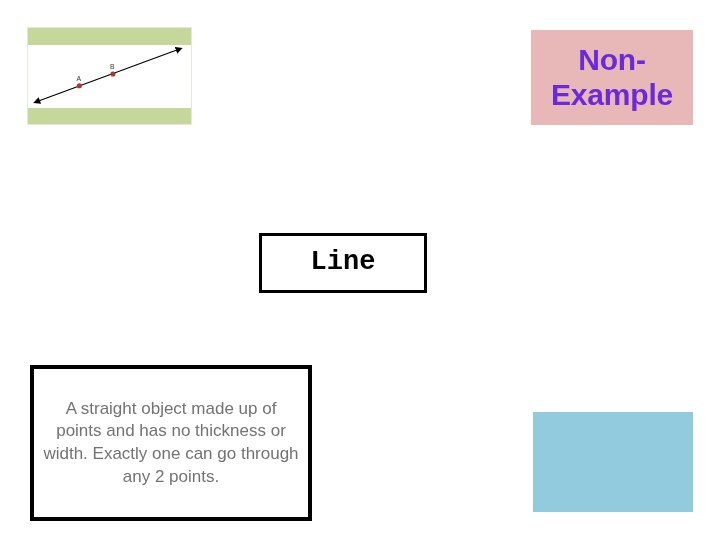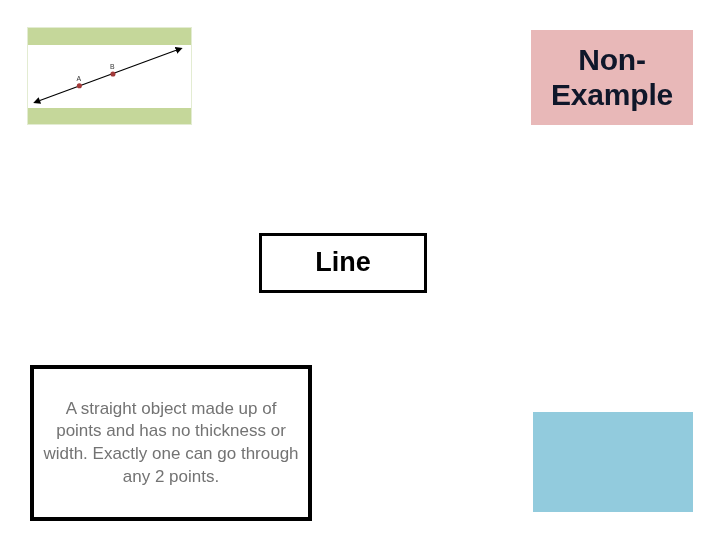--- a/index.html
+++ b/index.html
@@ -67,42 +67,42 @@
     display: flex;
     align-items: center;
     justify-content: center;
     box-sizing: border-box;
     padding: 0 4px;
   }
   .non-example-label {
     font-family: "Liberation Sans", sans-serif;
     font-size: 30px;
     font-weight: bold;
-    color: #0f172a;
+    color: #6d28d9;
     text-align: center;
     line-height: 1.16;
     letter-spacing: -0.2px;
   }
 
   
   .term-box {
     position: absolute;
     left: 259px;
     top: 233px;
     width: 168px;
     height: 60px;
     border: 3px solid #000000;
     box-sizing: border-box;
     background: #ffffff;
     display: flex;
     align-items: center;
     justify-content: center;
   }
   .term-label {
-    font-family: Liberation Sans, sans-serif;
+    font-family: Liberation Mono, monospace;
     font-size: 27px;
     font-weight: bold;
     color: #000000;
     line-height: 1.1;
   }
 
   
   .definition-box {
     position: absolute;
     left: 30px;

